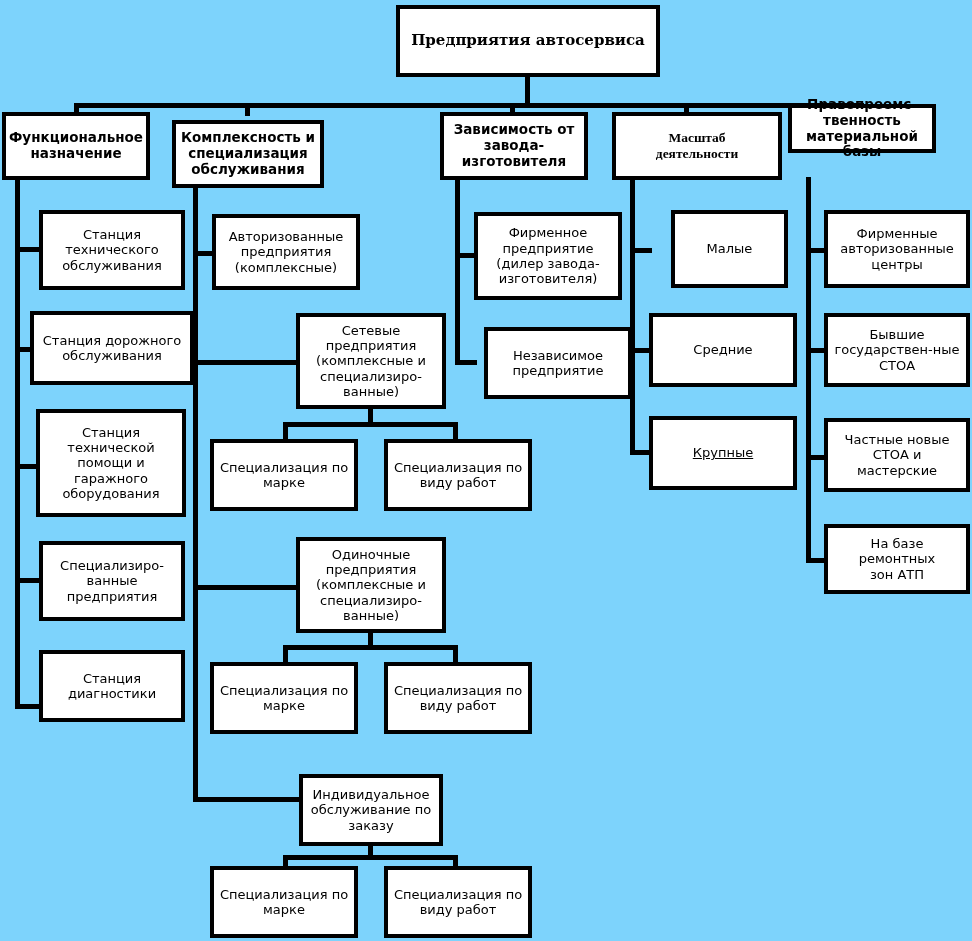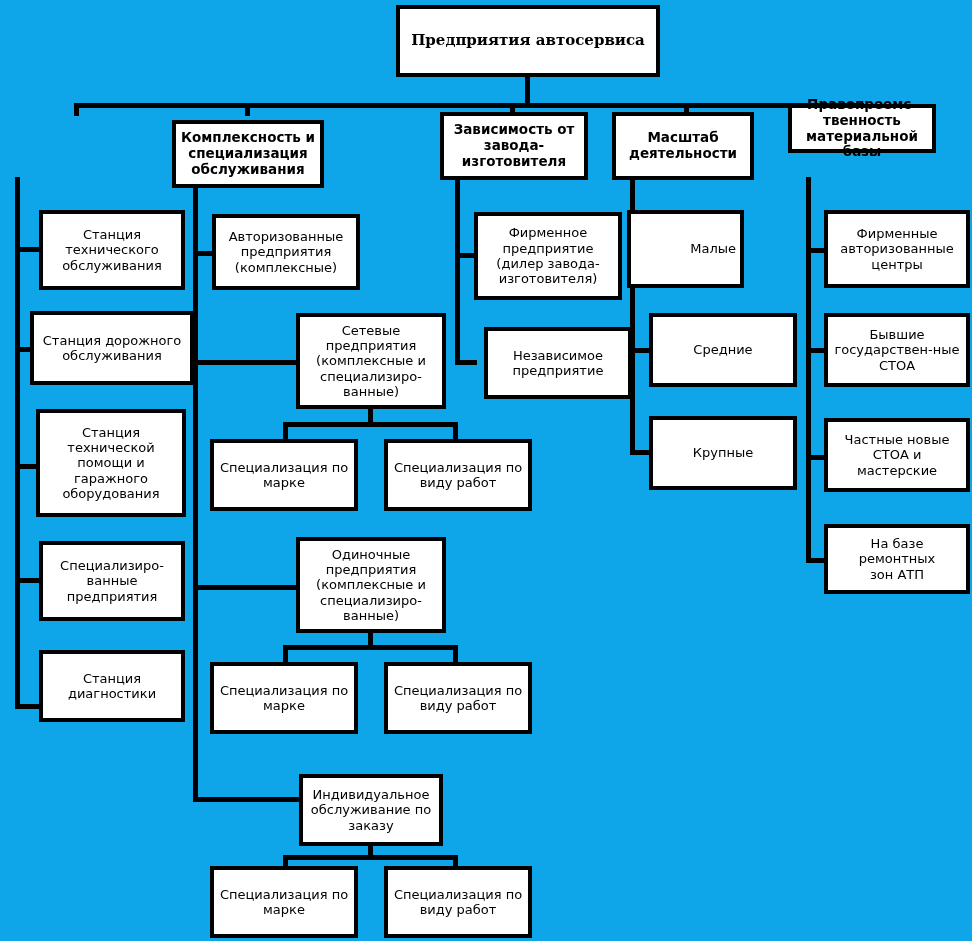--- a/index.html
+++ b/index.html
@@ -4,21 +4,21 @@
 <style>
   html, body {
     margin: 0;
     padding: 0;
     background: #ffffff;
   }
   #canvas {
     position: relative;
     width: 972px;
     height: 941px;
-    background: #0ea5e9;
+    background: #7dd3fc;
     overflow: hidden;
     font-family: "DejaVu Sans", sans-serif;
   }
   .node {
     position: absolute;
     box-sizing: border-box;
     border: 4px solid #000000;
     background: #ffffff;
     display: flex;
     align-items: center;
@@ -114,31 +114,35 @@
   <div class="conn" style="left:806px; top:182px; width:5px; height:381px;"></div>
   <div class="conn" style="left:806px; top:248px; width:22px; height:5px;"></div>
   <div class="conn" style="left:806px; top:348px; width:22px; height:5px;"></div>
   <div class="conn" style="left:806px; top:455px; width:22px; height:5px;"></div>
   <div class="conn" style="left:806px; top:558px; width:22px; height:5px;"></div>
 
   <div class="node root" style="left:396px; top:5px; width:264px; height:72px;">
     <span class="label">Предприятия автосервиса</span>
   </div>
 
+  <div class="node cat" style="left:2px; top:112px; width:148px; height:68px;">
+    <span class="label">Функциональное
+назначение</span>
+  </div>
   <div class="node cat" style="left:172px; top:120px; width:152px; height:68px;">
     <span class="label">Комплексность и
 специализация
 обслуживания</span>
   </div>
   <div class="node cat" style="left:440px; top:112px; width:148px; height:68px;">
     <span class="label">Зависимость от
 завода-
 изготовителя</span>
   </div>
-  <div class="node cat" style="left:612px; top:112px; width:142px; height:68px;">
+  <div class="node cat" style="left:612px; top:112px; width:170px; height:68px;font-family:Liberation Serif, serif;">
     <span class="label">Масштаб
 деятельности</span>
   </div>
   <div class="node cat" style="left:788px; top:104px; width:148px; height:49px;">
     <span class="label">Правопреемс-
 твенность
 материальной
 базы</span>
   </div>
 
@@ -224,27 +228,27 @@
     <span class="label">Фирменное
 предприятие
 (дилер завода-
 изготовителя)</span>
   </div>
   <div class="node leaf" style="left:484px; top:327px; width:148px; height:72px;">
     <span class="label">Независимое
 предприятие</span>
   </div>
 
-  <div class="node leaf" style="left:627px; top:210px; width:117px; height:78px;justify-content:flex-end;">
+  <div class="node leaf" style="left:671px; top:210px; width:117px; height:78px;">
     <span class="label">Малые</span>
   </div>
   <div class="node leaf" style="left:649px; top:313px; width:148px; height:74px;">
     <span class="label">Средние</span>
   </div>
-  <div class="node leaf" style="left:649px; top:416px; width:148px; height:74px;">
+  <div class="node leaf" style="left:649px; top:416px; width:148px; height:74px;text-decoration:underline;">
     <span class="label">Крупные</span>
   </div>
 
   <div class="node leaf" style="left:824px; top:210px; width:146px; height:78px;">
     <span class="label">Фирменные
 авторизованные
 центры</span>
   </div>
   <div class="node leaf" style="left:824px; top:418px; width:146px; height:74px;">
     <span class="label">Частные новые

